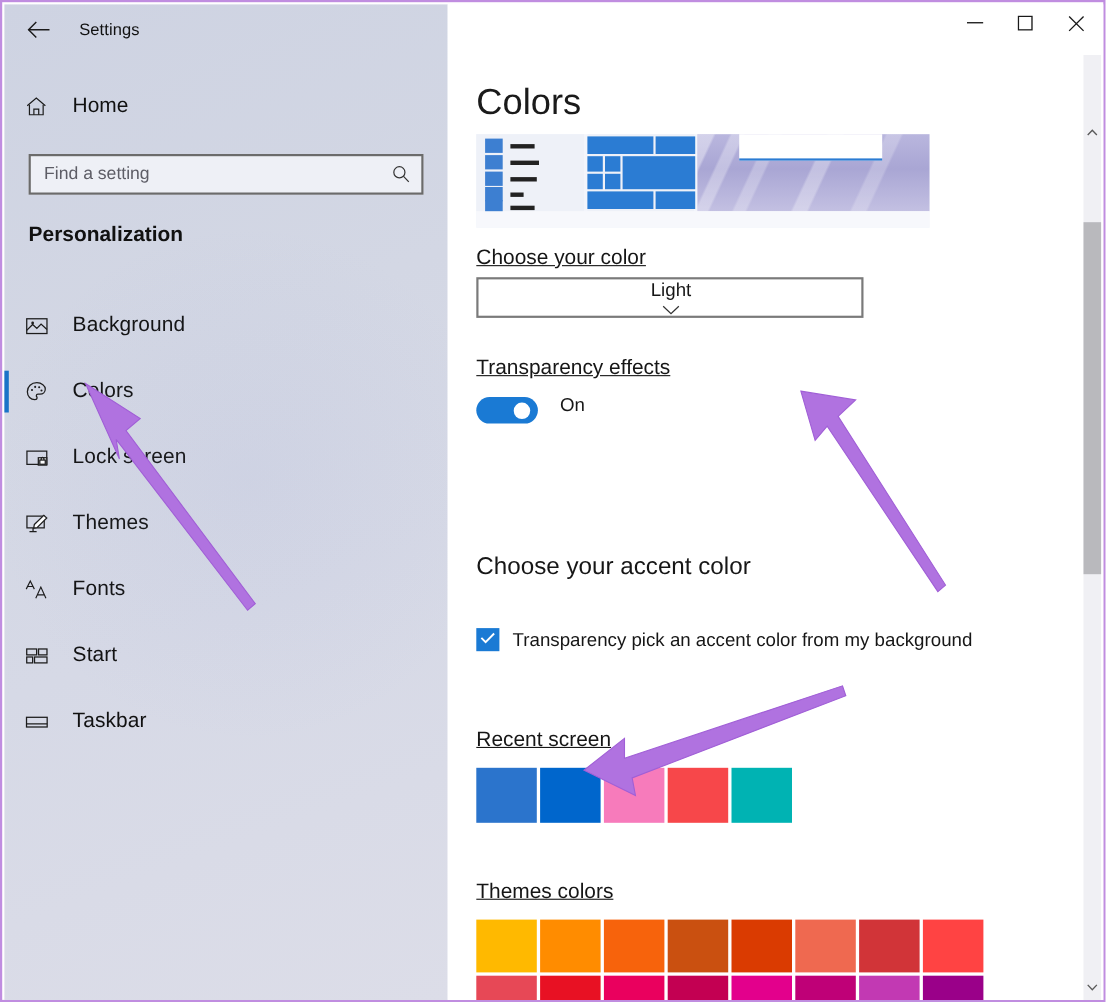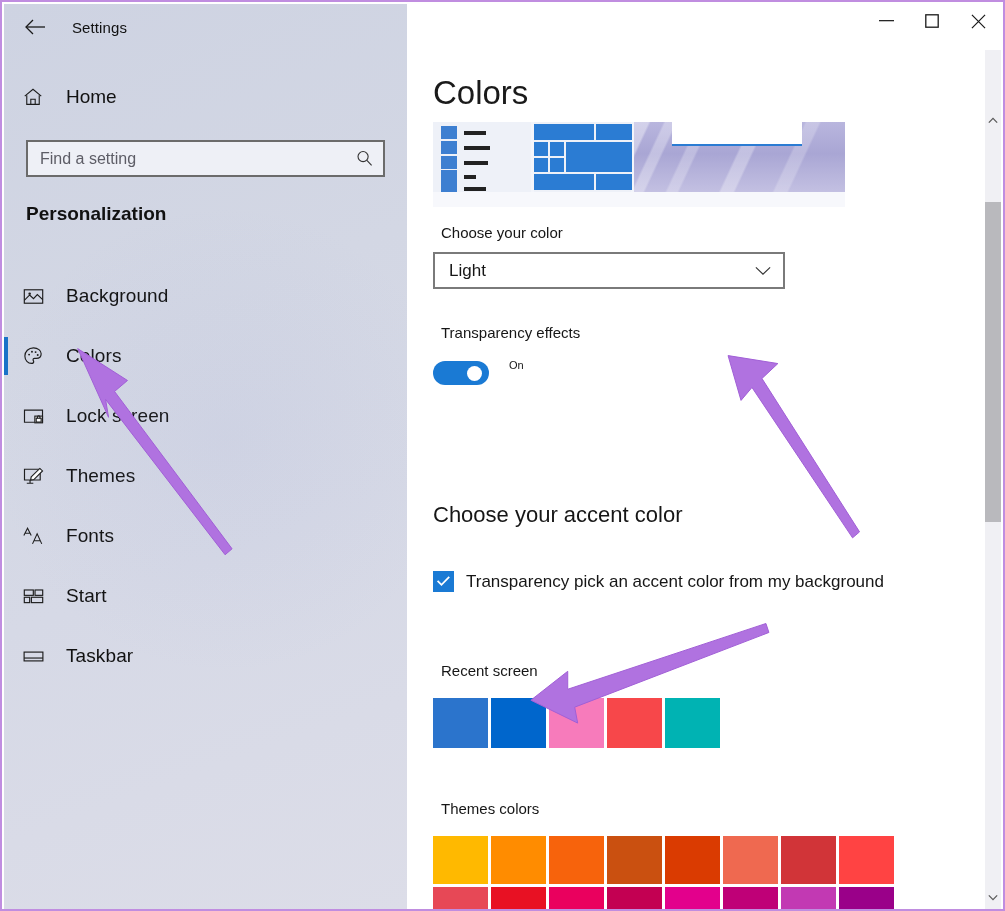--- a/index.html
+++ b/index.html
@@ -140,51 +140,52 @@
     position: absolute; left: 38px; top: 0; width: 130px; height: 24px;
     background: #ffffff; border-bottom: 2px solid #2b7cd3;
   }
   .pv-taskbar {
     position: absolute; left: 0; bottom: 0; width: 412px; height: 15px;
     background: #f7f8fc;
   }
 
   
   .sec-label {
-    position: absolute; left: 34px;
-    font-size: 15px; color: #161616;
+    position: absolute; left: 26px;
+    font-size: 19px; color: #161616; text-decoration: underline;
   }
   .sec-heading {
     position: absolute; left: 26px;
     font-size: 22px; color: #161616;
   }
 
   
   #color-dropdown {
     position: absolute; left: 26px; top: 248px;
     width: 352px; height: 37px;
     border: 2px solid #7a7a7a; background: #fff;
     display: flex; align-items: center; justify-content: space-between;
     padding: 0 12px 0 14px;
+    flex-direction: column;
   }
   #color-dropdown .dd-value { font-size: 17px; color: #161616; }
 
   
   #transparency-toggle {
     position: absolute; left: 26px; top: 357px;
     width: 56px; height: 24px; border-radius: 12px;
     background: #1a7ad4; display: flex; align-items: center;
   }
   #transparency-toggle .knob {
     width: 15px; height: 15px; border-radius: 50%;
     background: #fff; margin-left: 34px;
   }
   #transparency-state {
     position: absolute; left: 102px; top: 355px;
-    font-size: 11px; color: #161616;
+    font-size: 17px; color: #161616;
   }
 
   
   #auto-accent-row {
     position: absolute; left: 26px; top: 565px;
     width: 470px; display: flex; align-items: flex-start;
   }
   #auto-accent-box {
     width: 21px; height: 21px; background: #1a7ad4;
     display: flex; align-items: center; justify-content: center;

